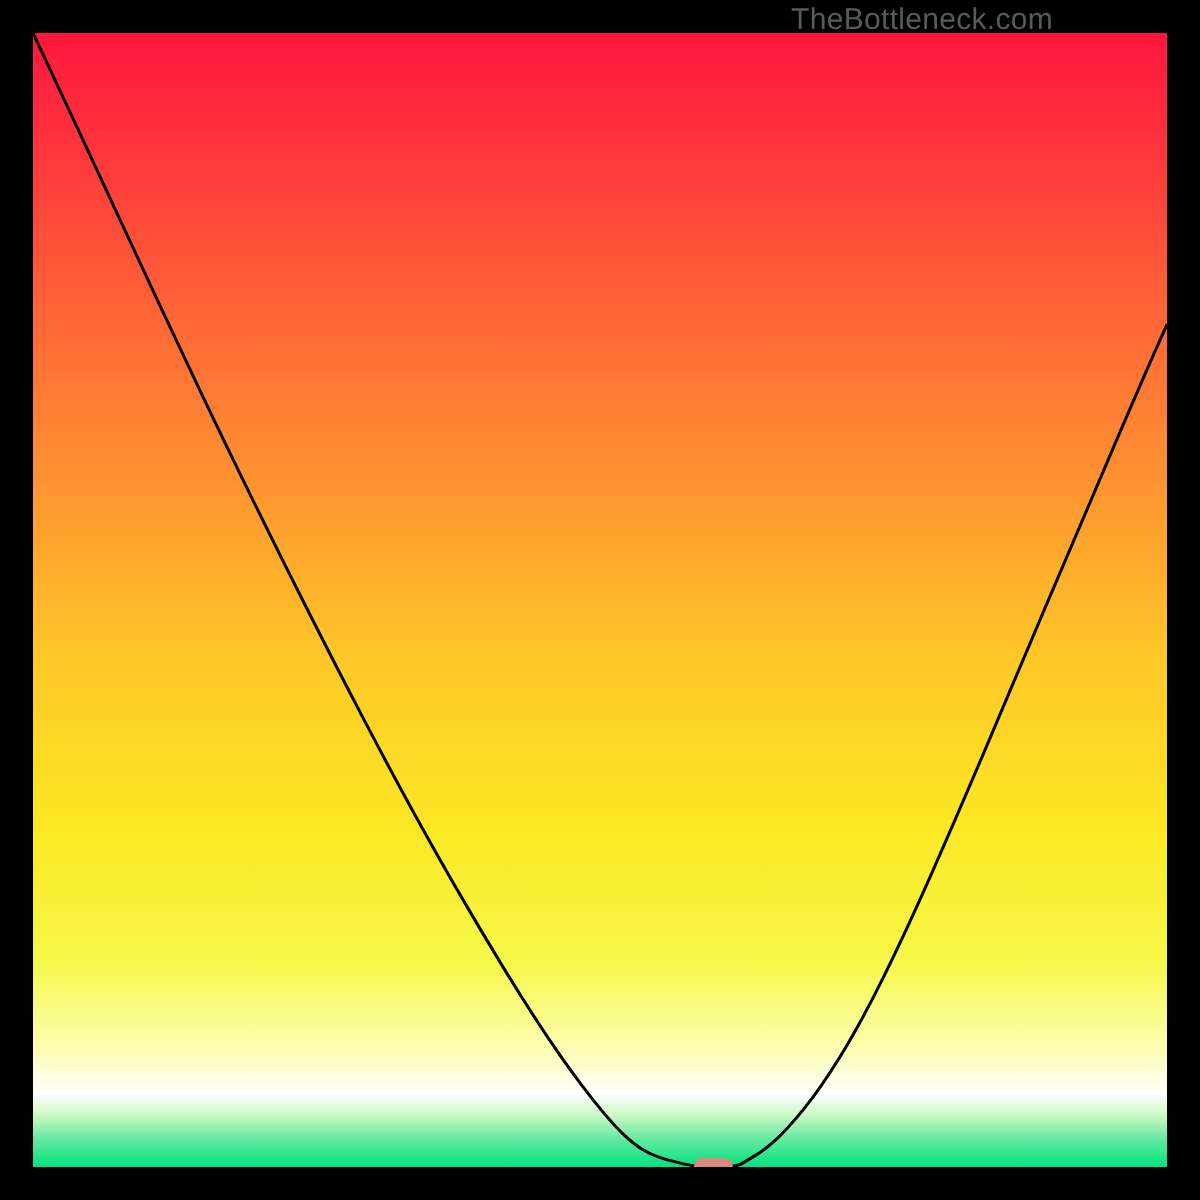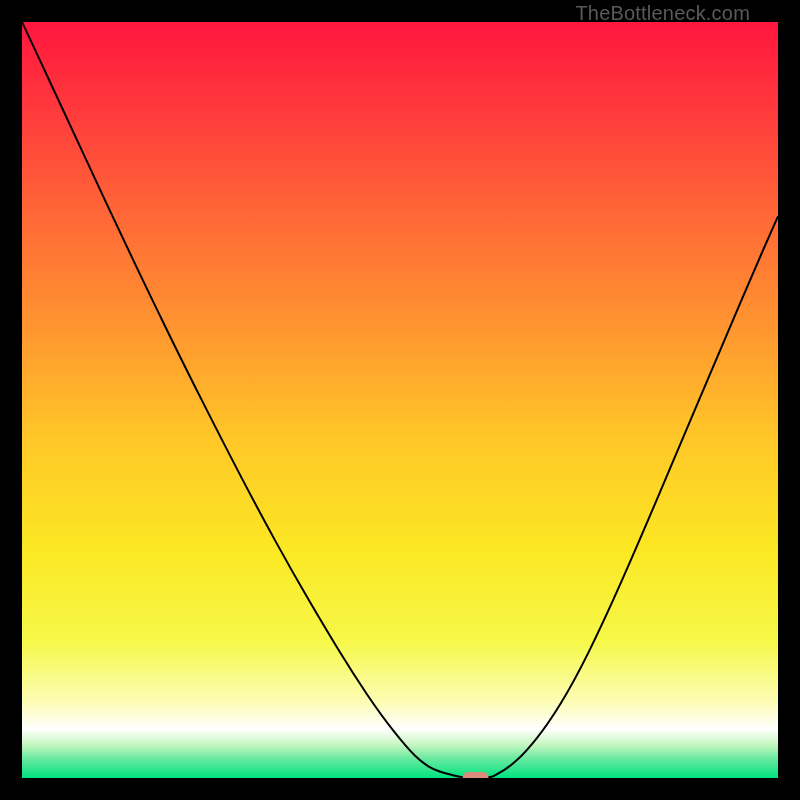--- a/index.html
+++ b/index.html
@@ -11,21 +11,20 @@
     overflow: hidden;
     font-family: Arial, Helvetica, sans-serif;
   }
   .frame {
     position: absolute;
     left: 0;
     top: 0;
     width: 712px;
     height: 800px;
     background: #000;
-    padding-left: 48px;
   }
   .plot {
     position: absolute;
     left: 22px;
     top: 22px;
     width: 756px;
     height: 756px;
     overflow: hidden;
   }
   .watermark {

